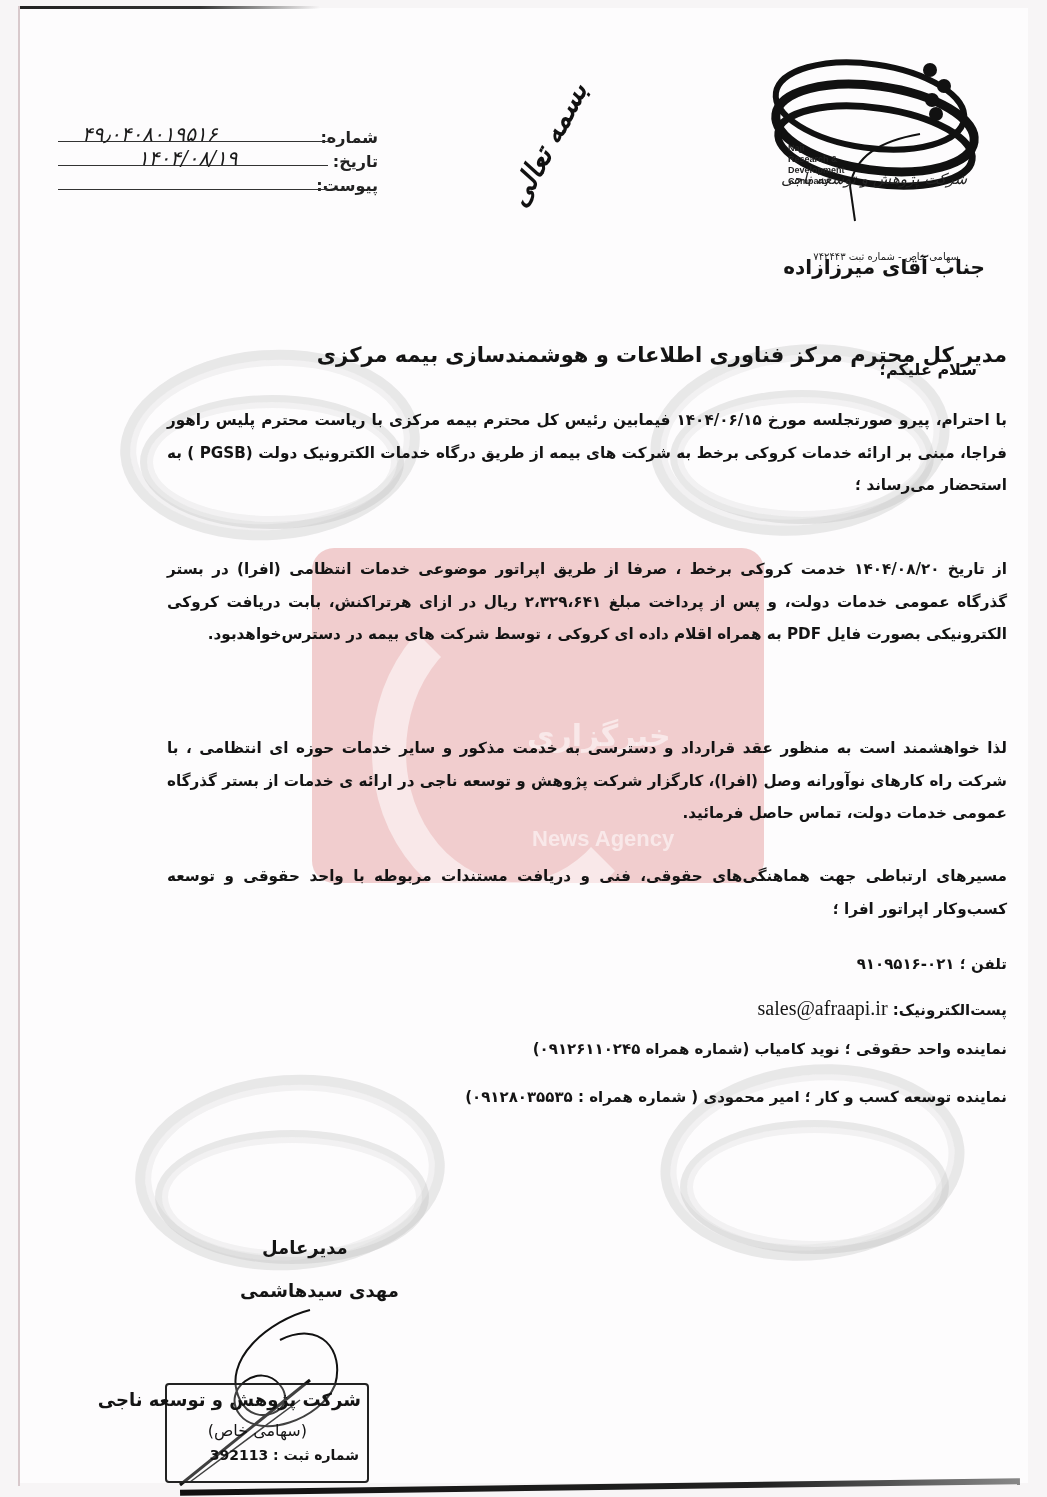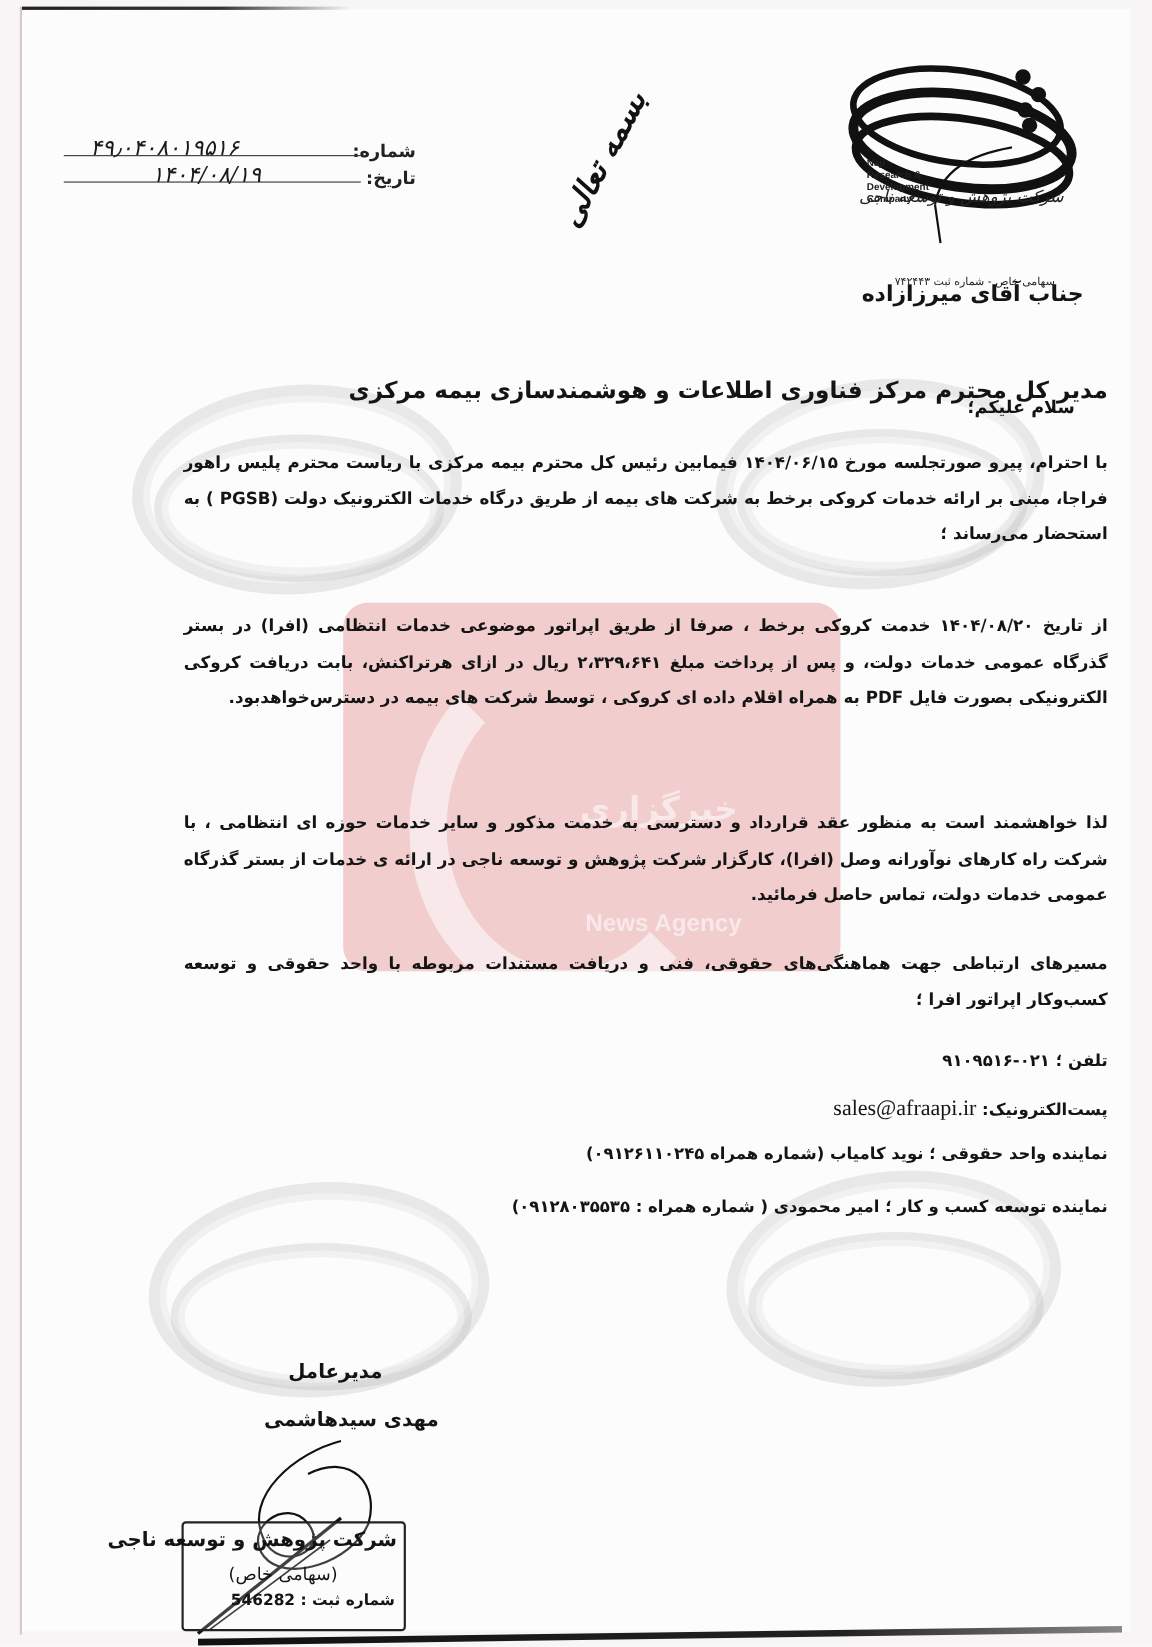--- a/index.html
+++ b/index.html
@@ -201,20 +201,25 @@
   <div class="meta-row">
     <span class="meta-label">شماره:</span>
     <span class="meta-line"></span>
     <span class="meta-val">۴۹٫۰۴۰۸۰۱۹۵۱۶</span>
   </div>
   <div class="meta-row">
     <span class="meta-label">تاریخ:</span>
     <span class="meta-line"></span>
     <span class="meta-val" style="left:60px">۱۴۰۴/۰۸/۱۹</span>
   </div>
+  <div class="meta-row">
+    <span class="meta-label">پیوست:</span>
+    <span class="meta-line"></span>
+    <span class="meta-val"></span>
+  </div>
 </div>
 
 <div class="annot">بسمه تعالی</div>
 
 <div class="addr1 rtl">جناب آقای میرزازاده</div>
 <div class="addr2 rtl">مدیر کل محترم مرکز فناوری اطلاعات و هوشمندسازی بیمه مرکزی</div>
 <div class="greet rtl">سلام علیکم؛</div>
 
 <div class="para p1 rtl">با احترام، پیرو صورتجلسه مورخ ۱۴۰۴/۰۶/۱۵ فیمابین رئیس کل محترم بیمه مرکزی با ریاست محترم پلیس راهور فراجا، مبنی بر ارائه خدمات کروکی برخط به شرکت های بیمه از طریق درگاه خدمات الکترونیک دولت (PGSB ) به استحضار می‌رساند ؛</div>
 <div class="para p2 rtl">از تاریخ ۱۴۰۴/۰۸/۲۰ خدمت کروکی برخط ، صرفا از طریق اپراتور موضوعی خدمات انتظامی (افرا) در بستر گذرگاه عمومی خدمات دولت، و پس از پرداخت مبلغ ۲،۳۲۹،۶۴۱ ریال در ازای هرتراکنش، بابت دریافت کروکی الکترونیکی بصورت فایل PDF به همراه اقلام داده ای کروکی ، توسط شرکت های بیمه در دسترس‌خواهدبود.</div>
@@ -235,14 +240,14 @@
 <div class="sig-title">مدیرعامل</div>
 <div class="sig-name">مهدی سیدهاشمی</div>
 <svg class="signature" width="200" height="200" viewBox="0 0 200 200">
   <path d="M150 20 C 110 30, 60 70, 80 110 C 95 140, 140 120, 120 95 C 100 70, 60 100, 80 125 C 100 150, 160 130, 175 95 C 185 60, 160 30, 120 50" stroke="#111" stroke-width="2" fill="none"></path>
   <path d="M150 90 L 20 195" stroke="#111" stroke-width="3" fill="none"></path>
   <path d="M140 110 L 30 192" stroke="#111" stroke-width="1.5" fill="none"></path>
 </svg>
 <div class="stamp">
   <div class="stamp-l1">شرکت پژوهش و توسعه ناجی</div>
   <div class="stamp-l2">(سهامی خاص)</div>
-  <div class="stamp-l3">شماره ثبت : 546282</div>
+  <div class="stamp-l3">شماره ثبت : 392113</div>
 </div>
 
 </body></html>

